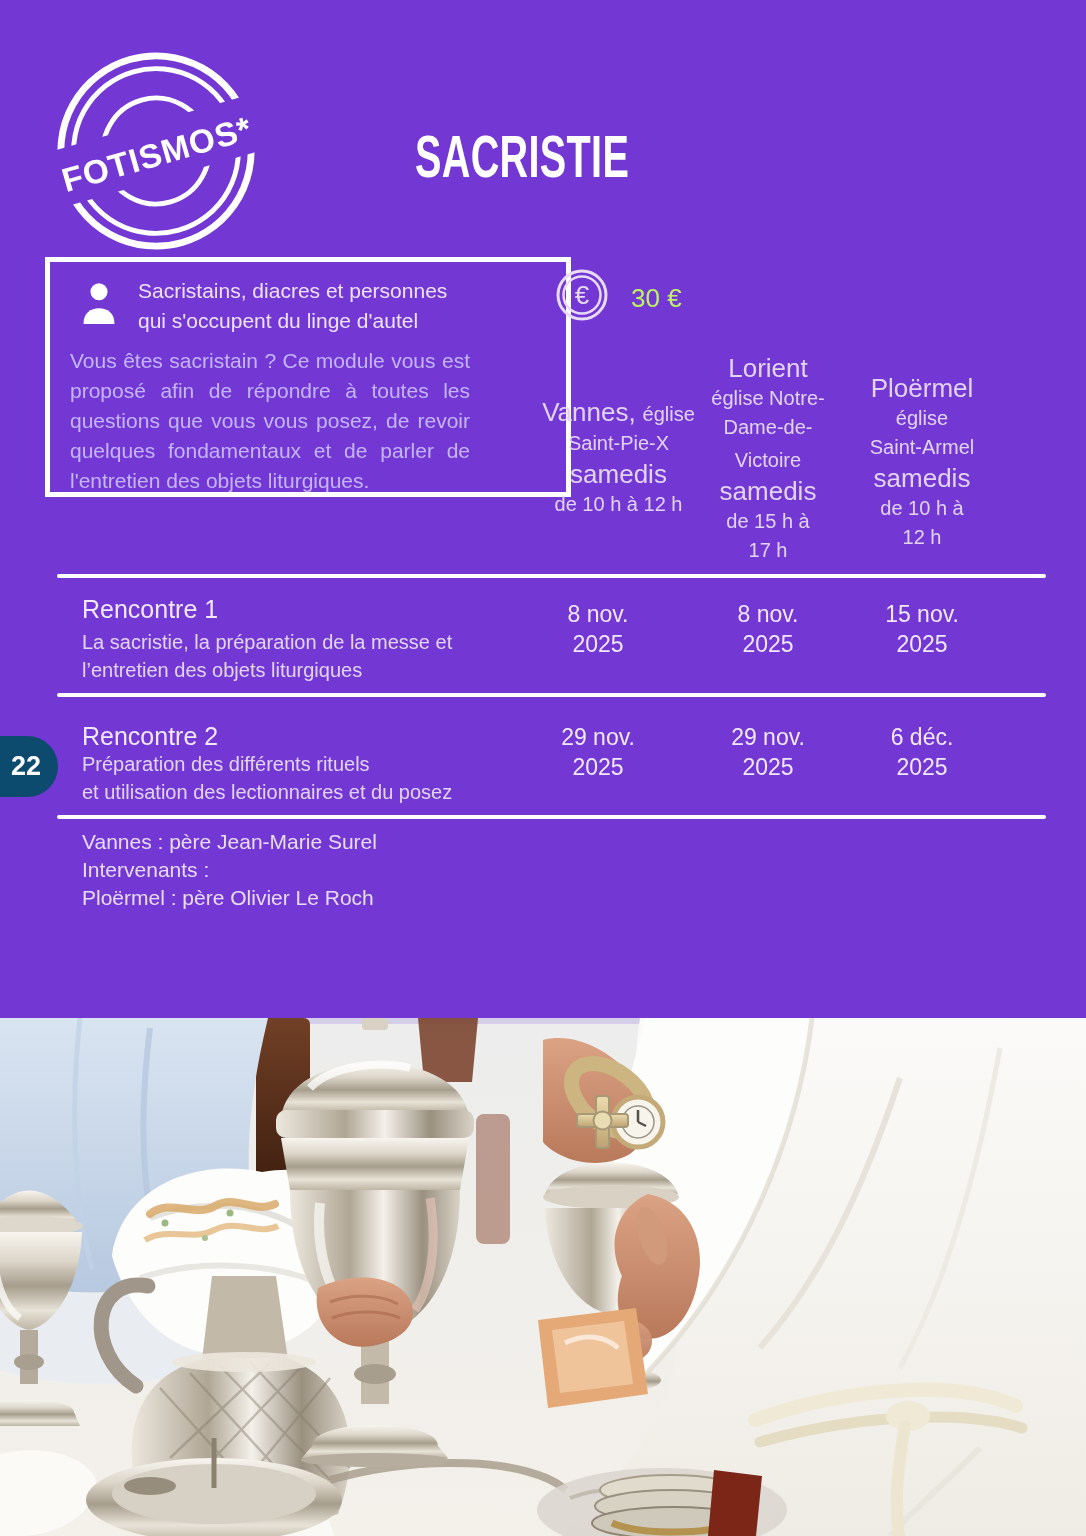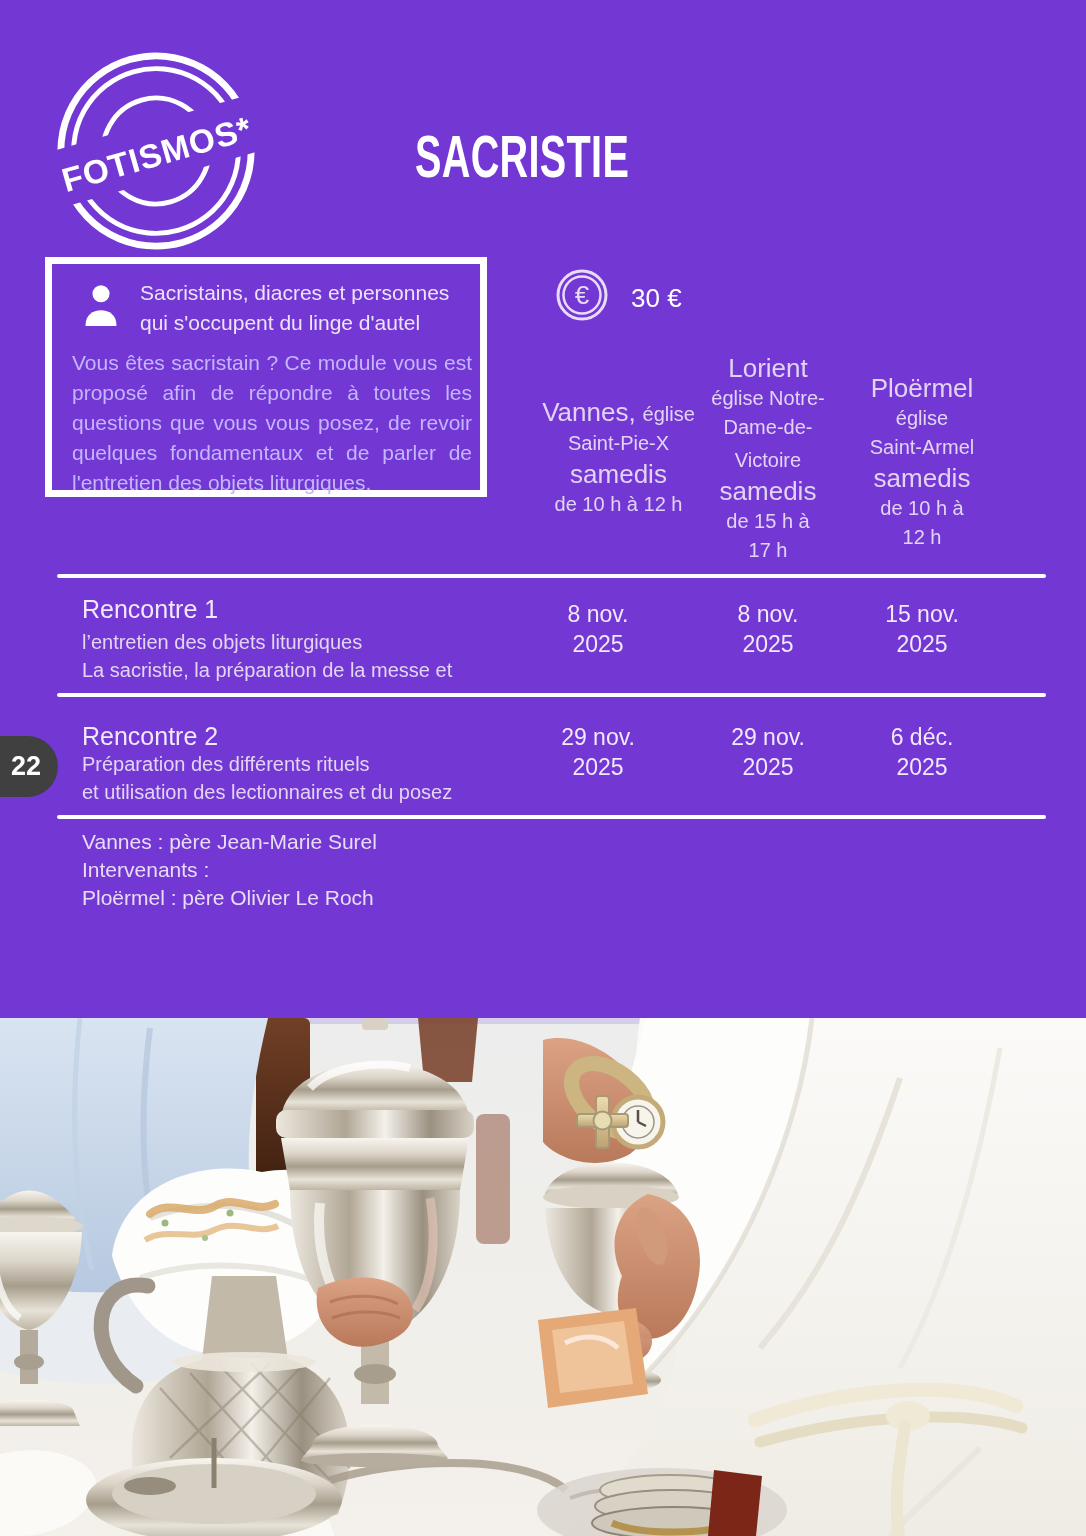--- a/index.html
+++ b/index.html
@@ -14,37 +14,37 @@
   
   .stamp{ position:absolute; left:53px; top:48px; width:206px; height:206px; }
   
   .page-title{
     position:absolute; left:415px; top:122px;
     font-size:60px; font-weight:700; color:#ffffff; letter-spacing:.5px;
     transform:scaleX(.66); transform-origin:left top; white-space:nowrap;
   }
   
   .info-box{
-    position:absolute; left:45px; top:257px; width:442px; height:240px;
-    border:7px solid #ffffff; box-sizing:border-box;
+    position:absolute; left:45px; top:257px; width:526px; height:240px;
+    border:5px solid #ffffff; box-sizing:border-box;
   }
   .person-icon{ position:absolute; left:24px; top:14px; width:50px; height:54px; }
   .aud-heading{
     position:absolute; left:88px; top:14px; width:338px;
     font-size:21px; line-height:30px; color:#eee2fa;
   }
   .aud-desc{
     position:absolute; left:20px; top:84px; width:400px;
     font-size:21px; line-height:30px; color:#c4b5fd; text-align:justify;
   }
   
   .euro-icon{ position:absolute; left:556px; top:269px; width:52px; height:52px; }
   .price-amount{
     position:absolute; left:631px; top:283px;
-    font-size:26px; color:#ffffff; white-space:nowrap;
+    font-size:26px; color:#bef264; white-space:nowrap;
   }
   
   .col{ position:absolute; text-align:center; color:#e2d3f2; }
   .col .big{ font-size:26px; line-height:32px; }
   .col .small{ font-size:20px; line-height:29px; }
   .col1{ left:516px; top:396px; width:205px; }
   .col1 .line .small{ margin-left:7px; }
   .col2{ left:682px; top:352px; width:172px; }
   .col3{ left:844px; top:372px; width:156px; }
   .gap-top{ margin-top:4px; }
@@ -62,21 +62,21 @@
   .date-cell{ position:absolute; width:150px; text-align:center;
     font-size:23px; line-height:30px; color:#f1e8fb; }
   .dc1{ left:523px; } .dc2{ left:693px; } .dc3{ left:847px; }
   .dr1{ top:599px; } .dr2{ top:722px; }
   
   .speakers{ position:absolute; left:82px; top:828px; width:560px;
     font-size:21px; line-height:28px; color:#e8dbf6; }
   
   .page-badge{
     position:absolute; left:0; top:736px; width:58px; height:61px;
-    background:#404040; border-radius:0 31px 31px 0;
+    background:#0c4a6e; border-radius:0 31px 31px 0;
     color:#ffffff; font-size:27px; font-weight:700;
     display:flex; align-items:center; justify-content:center;
     padding-right:6px; box-sizing:border-box;
   }
   
   .photo{ position:absolute; left:0; top:1018px; width:1086px; height:518px; display:block; }
 </style>
 </head>
 <body>
 
@@ -139,22 +139,22 @@
       <div class="small">de 10 h à</div>
       <div class="small">12 h</div>
     </div>
 
     <div class="divider d1"></div>
     <div class="divider d2"></div>
     <div class="divider d3"></div>
 
     <div class="row-title rt1">Rencontre 1</div>
     <div class="row-desc rd1">
+      <div>La sacristie, la préparation de la messe et</div>
       <div>l’entretien des objets liturgiques</div>
-      <div>La sacristie, la préparation de la messe et</div>
     </div>
     <div class="date-cell dc1 dr1">
       <div>8 nov.</div>
       <div>2025</div>
     </div>
     <div class="date-cell dc2 dr1">
       <div>8 nov.</div>
       <div>2025</div>
     </div>
     <div class="date-cell dc3 dr1">

